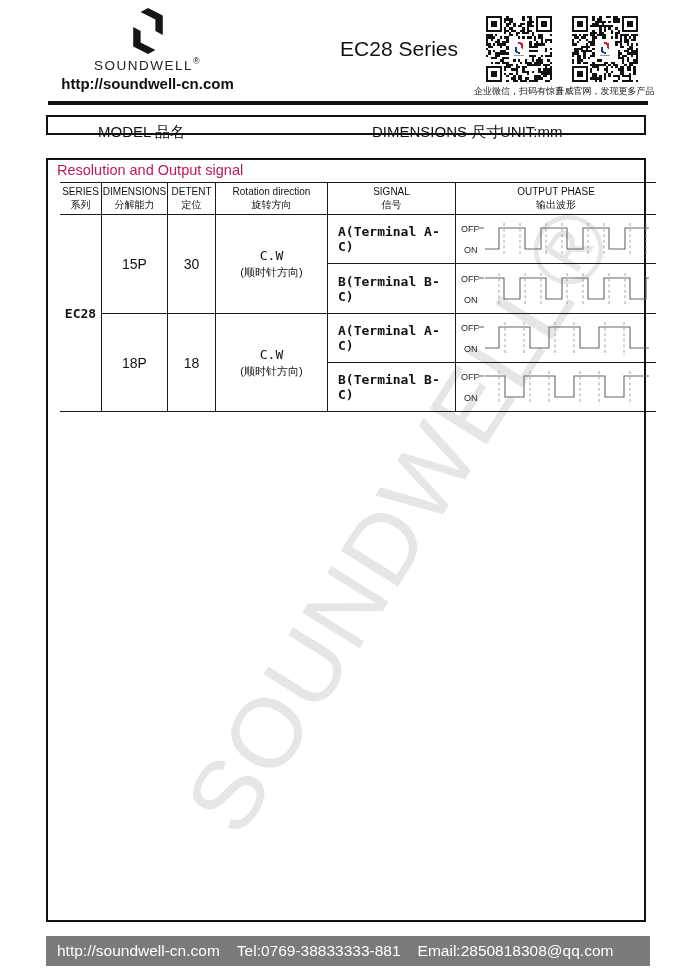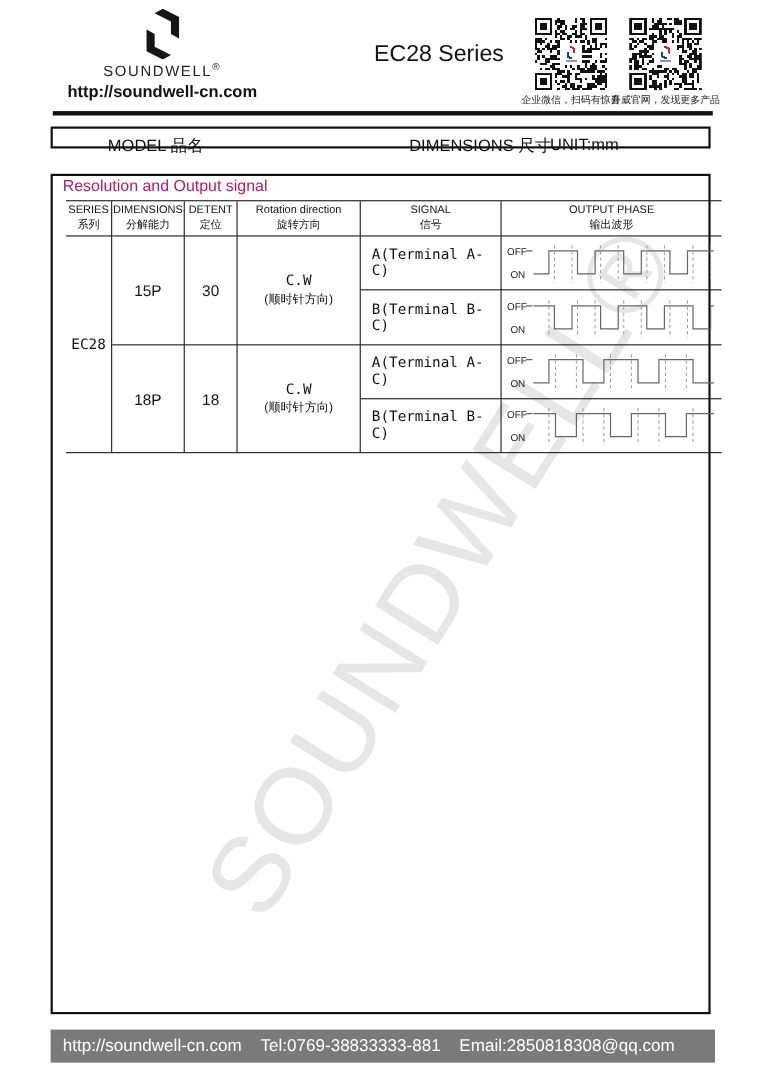--- a/index.html
+++ b/index.html
@@ -28,21 +28,21 @@
            box-sizing:border-box;z-index:2;background:transparent;}
   .section-title{position:absolute;left:9px;top:2px;font-size:14.5px;color:#be185d;}
   .res-table{position:absolute;left:12px;top:22px;width:596px;height:228px;
              display:grid;grid-template-columns:42px 66px 48px 112px 128px 200px;
              grid-template-rows:32px 49px 50px 49px 48px;
              border-top:1px solid #1a1a1a;border-bottom:1px solid #1a1a1a;box-sizing:content-box;}
   .c{display:flex;align-items:center;justify-content:center;box-sizing:border-box;}
   .br{border-right:1px solid #1a1a1a;} .bb{border-bottom:1px solid #1a1a1a;}
   .hcell{flex-direction:column;line-height:12.5px;text-align:center;}
   .h-en{font-size:10px;color:#111;} .h-zh{font-size:10px;color:#111;}
-  .mono{font-family:"DejaVu Sans Mono", monospace;}
+  .mono{font-family:"DejaVu Sans Mono", monospace;font-weight:bold;}
   .series-cell{font-size:13px;}
   .val-cell{font-size:14px;}
   .rot-cell{flex-direction:column;line-height:17px;}
   .rot-en{font-size:13px;font-family:"DejaVu Sans Mono", monospace;}
   .rot-zh{font-size:11px;}
   .sig-cell{justify-content:flex-start;padding-left:10px;font-size:13px;}
   .out-cell{position:relative;padding:0;}
   .out-cell svg{display:block;}
   
   .watermark{position:absolute;left:400px;top:520px;z-index:1;

